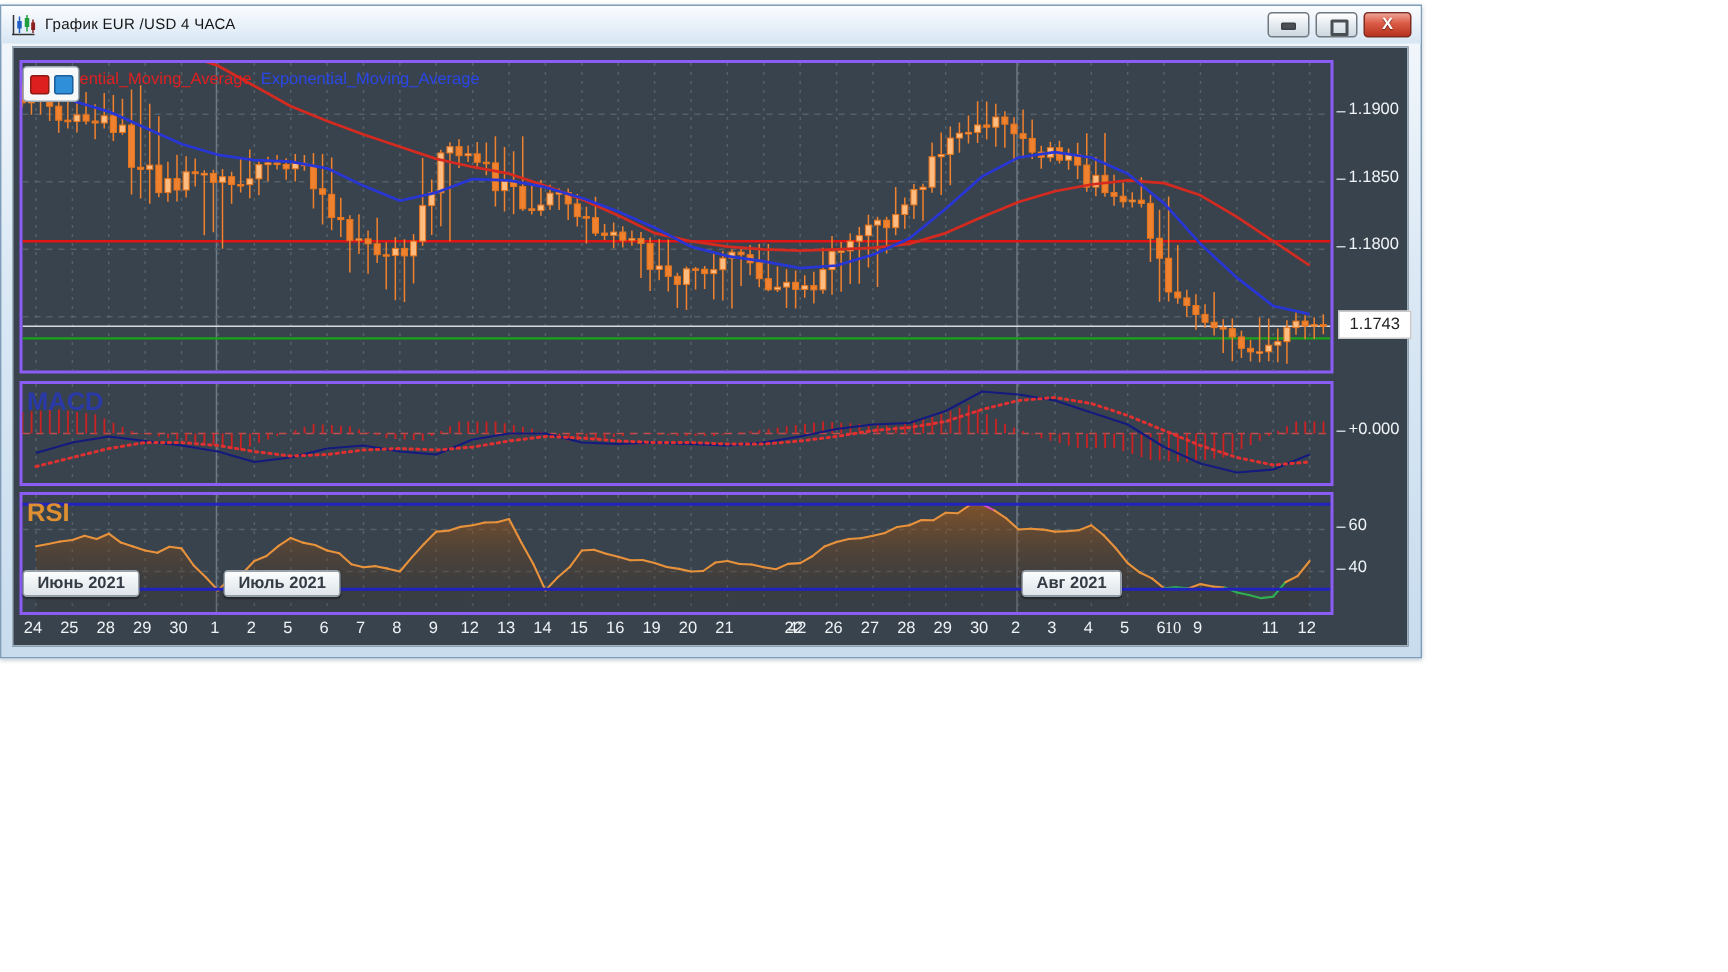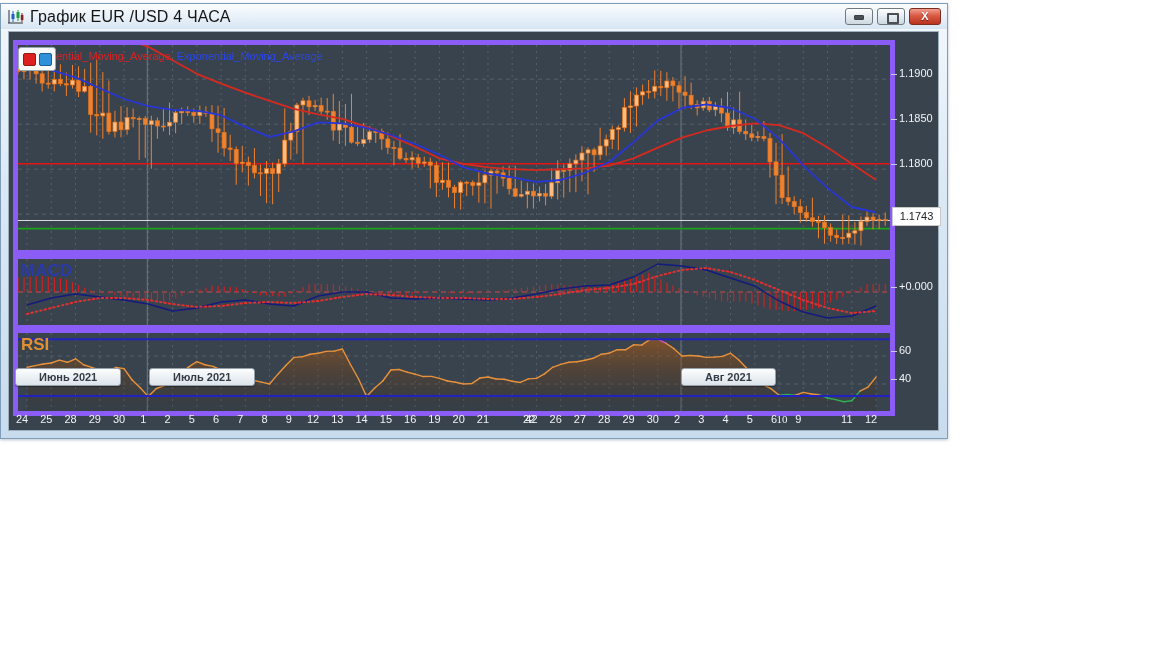--- a/index.html
+++ b/index.html
@@ -4,55 +4,55 @@
 <style>
   html,body{margin:0;padding:0;}
   body{width:1152px;height:648px;background:#ffffff;overflow:hidden;
        font-family:"Liberation Sans",sans-serif;position:relative;}
   .window{position:absolute;left:0;top:3px;width:946px;height:434px;
     background:linear-gradient(#f4f8fc,#dce9f5 40%,#c8dcee);
     border:1px solid #7f9db9;box-shadow:0 1px 3px rgba(60,90,120,.35);}
   .titlebar{position:absolute;left:0;top:0;right:0;height:25px;display:flex;align-items:center;
     padding:0 6px;background:linear-gradient(#fbfdff,#e9f1f9 50%,#d7e6f3);}
   .app-icon{width:18px;height:16px;margin-right:5px;flex:0 0 auto;}
-  .title{font-size:16px;color:#151515;letter-spacing:.2px;text-align:right;}
+  .title{font-size:10px;color:#151515;letter-spacing:.2px;text-align:right;}
   .win-buttons{margin-left:auto;display:flex;gap:4px;align-items:center;}
   .wbtn{width:28px;height:17px;border:1px solid #70797f;border-radius:3px;padding:0;
     background:linear-gradient(#ffffff,#e7edf2 45%,#cdd8e0);position:relative;cursor:default;}
   .wbtn.close{width:32px;border-color:#7e2c20;
     background:linear-gradient(#f0a092,#d95a44 45%,#b83320);}
   .glyph-min{position:absolute;left:8px;right:8px;bottom:4px;height:3px;background:#4a4f54;
     border:1px solid #3c4146;border-radius:1px;}
   .glyph-max{position:absolute;left:9px;top:4px;width:8px;height:7px;border:2px solid #4a4f54;border-radius:1px;}
   .glyph-x{position:absolute;left:0;right:0;top:1px;text-align:center;color:#fff;font-size:11px;
     font-weight:bold;text-shadow:0 1px 1px rgba(70,10,0,.8);}
   .client{position:absolute;left:7px;top:27px;width:929px;height:398px;background:#39434d;
     border:1px solid #9fb0bf;}
-  .panel{position:absolute;left:4px;width:872px;border:5px solid #8b5cf6;background:#39434d;}
+  .panel{position:absolute;left:4px;width:872px;border:2px solid #8b5cf6;background:#39434d;}
   .panel svg{position:absolute;left:0;top:0;display:block;}
   #panel-price{top:8px;height:205px;}
   #panel-macd{top:222px;height:66px;}
   #panel-rsi{top:296px;height:78px;}
   .legendbox{position:absolute;left:0px;top:2px;width:36px;height:22px;background:#f6f8fa;
     border:1px solid #9aa6b0;border-radius:3px;display:flex;align-items:center;justify-content:center;gap:3px;}
   .sq{width:11px;height:11px;border-radius:2px;display:inline-block;}
   .sq.red{background:#dd1f1f;border:1px solid #8d1d14;}
   .sq.blue{background:#2f8fd8;border:1px solid #1b5d96;}
   .legend-row{position:absolute;left:38px;top:5px;display:flex;gap:6px;font-size:11px;white-space:nowrap;}
   .leg-red{color:#e02020;}
   .leg-blue{color:#2a47e8;}
   .plabel{position:absolute;left:3px;top:2px;font-size:17px;font-weight:bold;}
   .macd-l{color:#2a3aa8;}
   .rsi-l{color:#e09030;}
   .yaxis{position:absolute;left:880px;top:0;width:48px;height:428px;}
   .ytick{position:absolute;left:10px;width:44px;font-size:11px;color:#f0f4f7;}
   .ytick::before{content:"";position:absolute;left:-8px;top:7px;width:6px;height:1px;background:#c4cdd5;}
   .pricebox{position:absolute;left:3px;top:175px;width:47px;height:17px;background:#ffffff;
     border:1px solid #c8c8c8;color:#222;font-size:11px;text-align:center;line-height:17px;}
-  .monthbox{position:absolute;top:336px;height:16px;line-height:16px;padding:0 23px;font-size:11px;
+  .monthbox{position:absolute;top:348px;height:16px;line-height:16px;padding:0 9px;font-size:11px;
     font-weight:bold;color:#333b44;background:linear-gradient(#fcfdfe,#dde4ea);
     border:1px solid #96a1ab;border-radius:3px;box-shadow:0 1px 1px rgba(0,0,0,.35);}
   .xaxis{position:absolute;left:0;top:381px;width:880px;height:17px;}
   .xlab{position:absolute;top:0;width:24px;text-align:center;font-size:11px;color:#eef2f5;}
 </style>
 </head>
 <body>
 
 <div class="window">
   <div class="titlebar">

